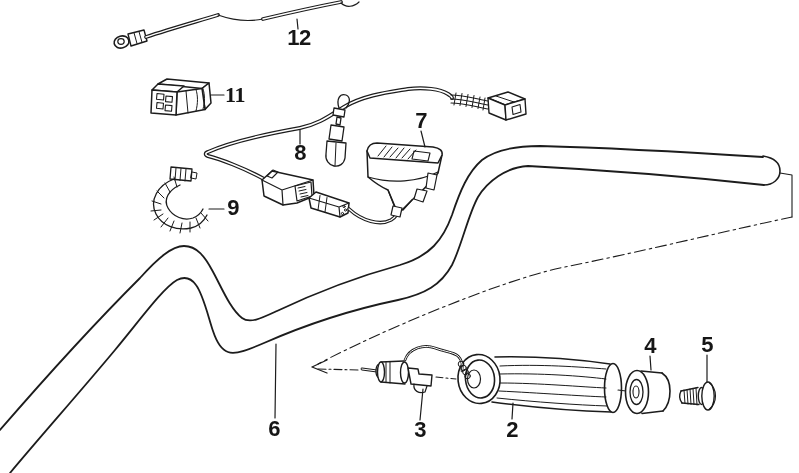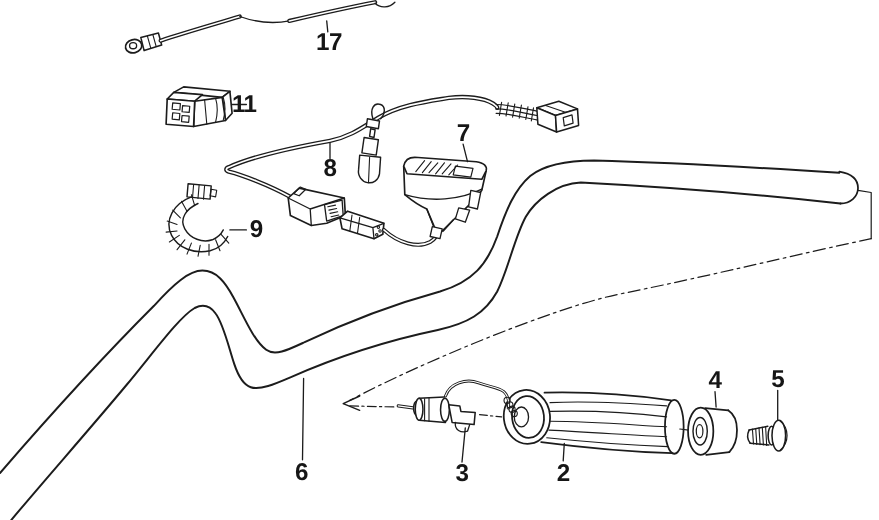--- a/index.html
+++ b/index.html
@@ -214,16 +214,16 @@
 </svg>
 
 <div class="callout" style="left:512px; top:430px;">2</div>
 <div class="callout" style="left:420px; top:430px;">3</div>
 <div class="callout" style="left:650px; top:346px;">4</div>
 <div class="callout" style="left:707px; top:345px;">5</div>
 <div class="callout" style="left:274px; top:429px;">6</div>
 <div class="callout" style="left:421px; top:121px;">7</div>
 <div class="callout" style="left:300px; top:153px;">8</div>
 <div class="callout" style="left:233px; top:208px;">9</div>
-<div class="callout" style="left:299px; top:38px;">17</div>
-<div class="callout" style="left:222px; top:95px;">11</div>
+<div class="callout" style="left:299px; top:38px;">12</div>
+<div class="callout" style="left:235px; top:95px;font-family:Liberation Serif, serif;">11</div>
 
 </div>
 
 </body></html>

